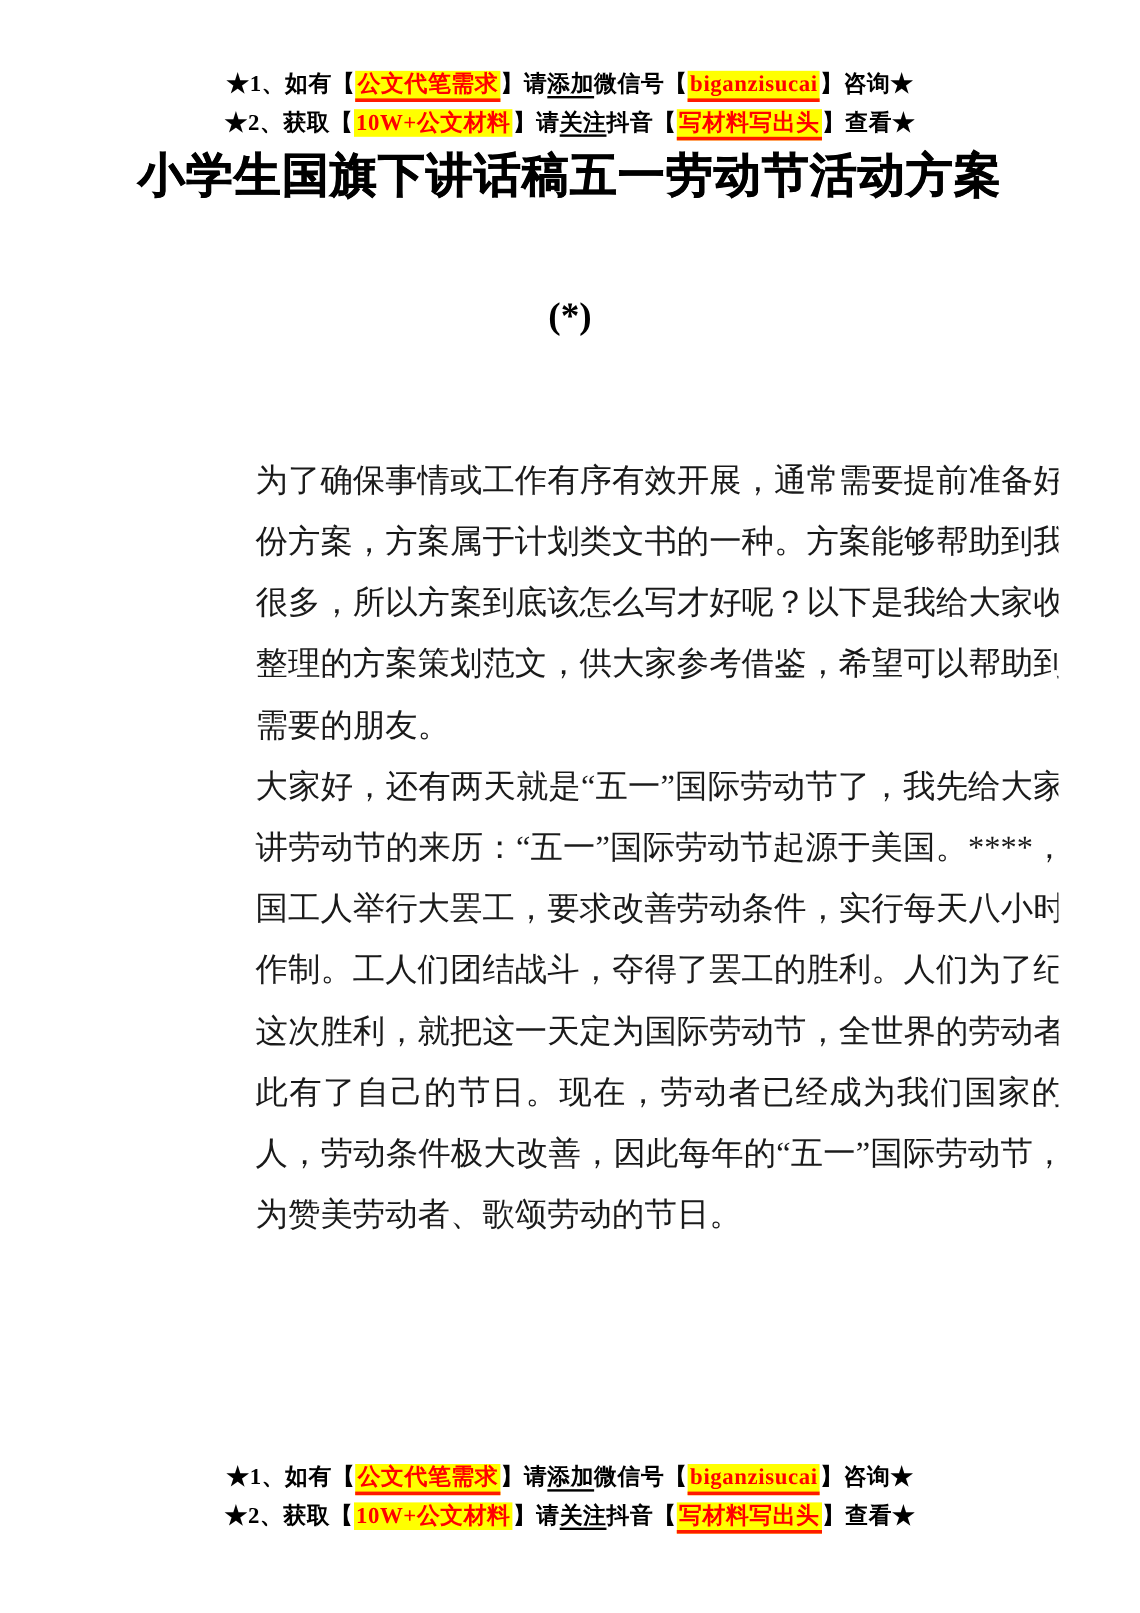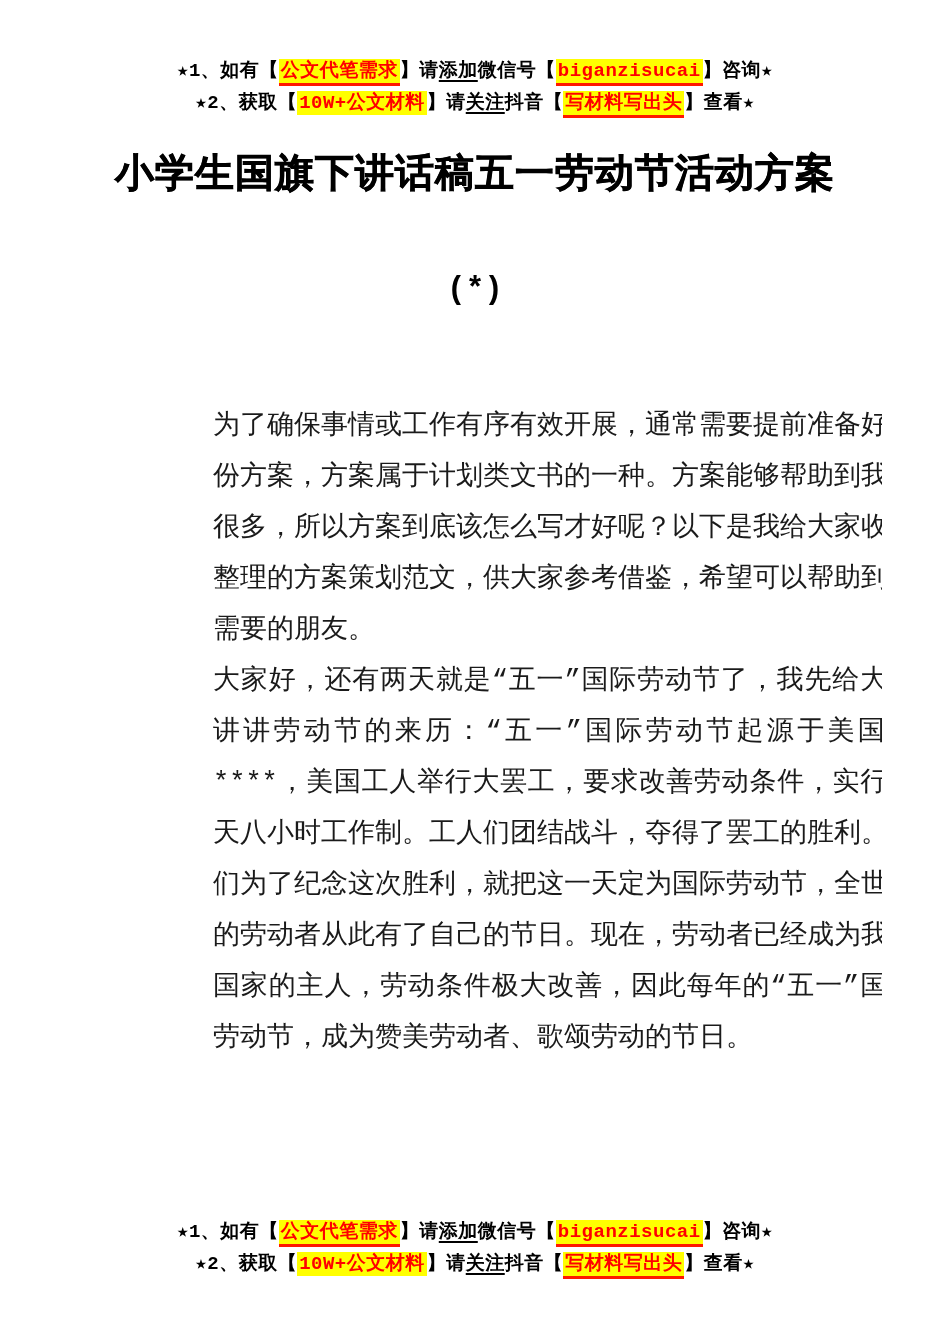--- a/index.html
+++ b/index.html
@@ -3,21 +3,21 @@
 <meta charset="utf-8">
 <style>
   * { margin: 0; padding: 0; box-sizing: border-box; }
   html, body { background: #ffffff; }
   .page {
     position: relative;
     width: 814px;
     height: 1344px;
     margin: 0 auto;
     background: #ffffff;
-    font-family: Liberation Mono, monospace;
+    font-family: Liberation Serif, serif;
     color: #111111;
     overflow: hidden;
   }
   
   .promo {
     text-align: center;
     font-size: 19px;
     font-weight: bold;
     line-height: 32px;
     color: #000000;
@@ -32,21 +32,20 @@
     padding: 1px 2px;
   }
   .hl-u { border-bottom: 3px solid #ff1a00; }
   .u-black {
     text-decoration: underline;
     text-decoration-thickness: 2px;
     text-underline-offset: 4px;
   }
   
   .doc-title {
-    margin-top: 27px;
     text-align: center;
     font-size: 39px;
     font-weight: 900;
     letter-spacing: 1px;
     color: #000000;
     -webkit-text-stroke: 0.6px #000;
   }
   .star-marker {
     margin-top: 72px;
     text-align: center;

